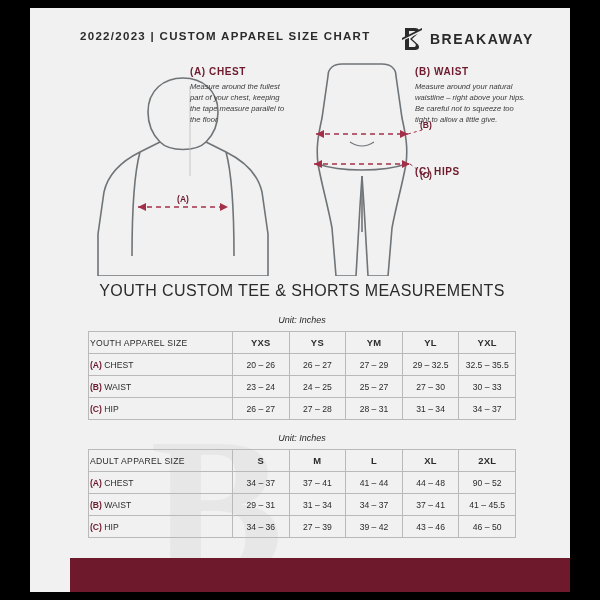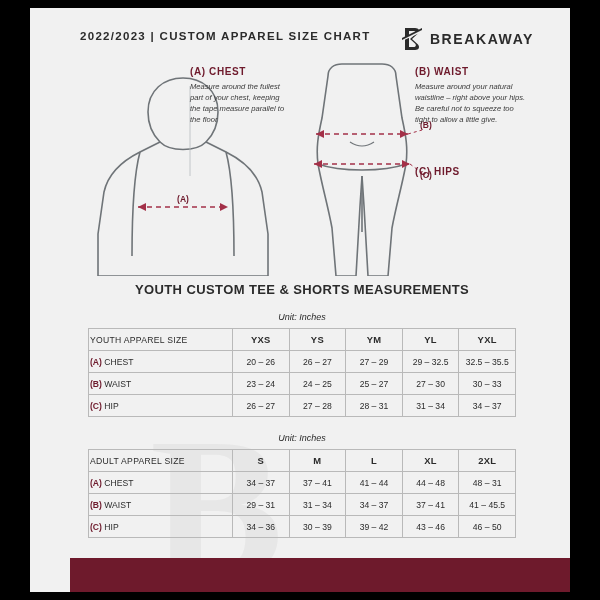--- a/index.html
+++ b/index.html
@@ -112,22 +112,22 @@
   .co-hips  { left: 385px; top: 110px; width: 112px; }
 
   
   .section {
     position: absolute;
     left: 58px;
     width: 428px;
   }
   .sec-title {
     text-align: center;
-    font-size: 13px;
-    font-weight: bold;
+    font-size: 16px;
+    font-weight: normal;
     letter-spacing: 0.4px;
     color: #2b2b2b;
   }
   .sec-sub {
     text-align: center;
     font-size: 9px;
     font-style: italic;
     color: #2b2b2b;
     margin-top: 15px;
     margin-bottom: 6px;
@@ -318,40 +318,40 @@
         <tbody>
           <tr>
             <td class="rowhead">
               <span class="tag">(A)</span>
               <span>CHEST</span>
             </td>
             <td>34 – 37</td>
             <td>37 – 41</td>
             <td>41 – 44</td>
             <td>44 – 48</td>
-            <td>48 – 31</td>
+            <td>90 – 52</td>
           </tr>
           <tr>
             <td class="rowhead">
               <span class="tag">(B)</span>
               <span>WAIST</span>
             </td>
             <td>29 – 31</td>
             <td>31 – 34</td>
             <td>34 – 37</td>
             <td>37 – 41</td>
             <td>41 – 45.5</td>
           </tr>
           <tr>
             <td class="rowhead">
               <span class="tag">(C)</span>
               <span>HIP</span>
             </td>
             <td>34 – 36</td>
-            <td>30 – 39</td>
+            <td>27 – 39</td>
             <td>39 – 42</td>
             <td>43 – 46</td>
             <td>46 – 50</td>
           </tr>
         </tbody>
       </table>
     </div>
 
     <div class="bottom-bar"></div>
   </div>

